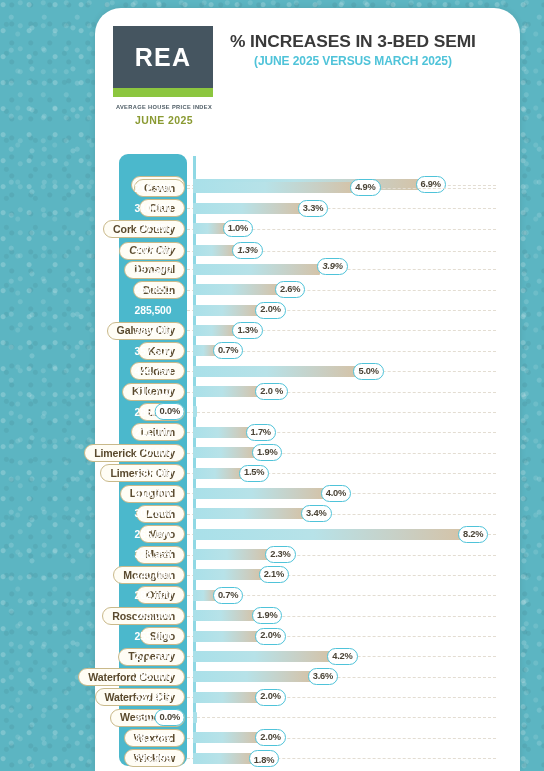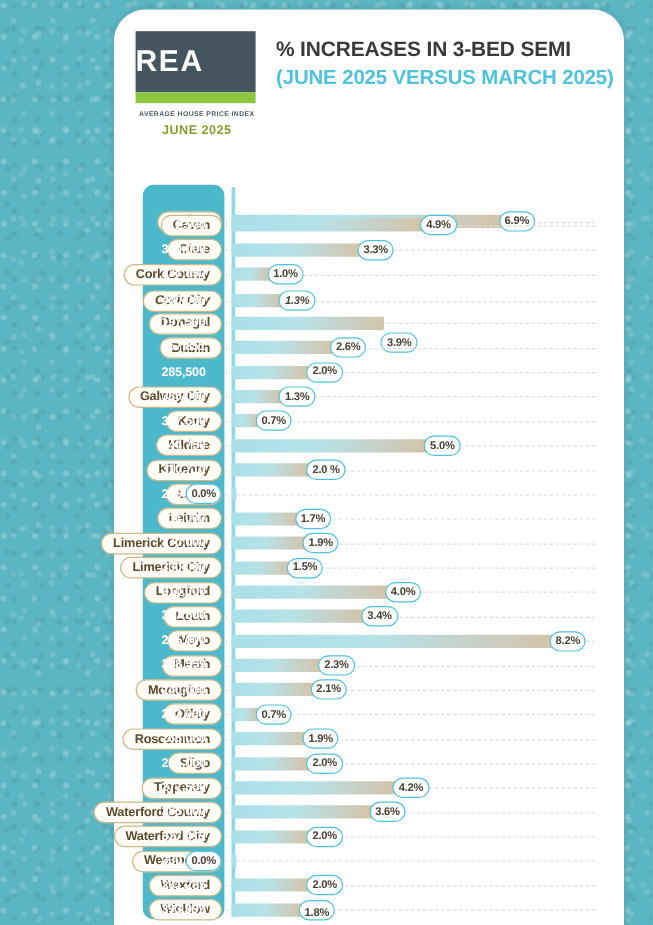--- a/index.html
+++ b/index.html
@@ -54,23 +54,23 @@
     width: 425px;
     height: 132px;
     display: flex;
     align-items: flex-start;
     padding: 18px 0 0 18px;
   }
 
   #logo-block { width: 102px; flex: 0 0 102px; text-align: center; }
 
   #logo-mark {
-    width: 100px; height: 51px;
+    width: 100px; height: 62px;
     background: #455560;
-    display: flex; align-items: center; justify-content: flex-start;
+    display: flex; align-items: center; justify-content: center;
   }
   #logo-word {
     color: #ffffff;
     font-size: 25px;
     font-weight: bold;
     letter-spacing: 1.3px;
     font-family: "Liberation Sans", sans-serif;
   }
   #logo-greenbar { width: 100px; height: 9px; background: #8cc63f; }
   #logo-sub {
@@ -93,21 +93,21 @@
   .title-line {
     color: #3a3a3a;
     font-size: 17.4px;
     font-weight: bold;
     line-height: 1.19;
     letter-spacing: -0.1px;
     font-family: "Liberation Sans", sans-serif;
   }
   #title-sub {
     color: #4fc3d9;
-    font-size: 17px;
+    font-size: 12px;
     font-weight: bold;
     line-height: 1.3;
     margin-top: 2px;
     letter-spacing: -0.1px;
     text-align: center;
   }
 
   
   #chart {
     position: absolute;
@@ -311,21 +311,21 @@
           <span>1.3%</span>
         </div>
       </div>
       <div class="row" style="top: 104.85px;">
         <div class="gridline" style="top: 12.5px;"></div>
         <div class="county-pill">
           <span>Donegal</span>
         </div>
         <div class="price">197,500</div>
         <div class="bar" style="width: 127.463px; top: 7px;"></div>
-        <div class="bubble" style="top: 20px; left: 317.463px;">
+        <div class="bubble" style="top: 1px; left: 317.463px; font-style: italic;">
           <span>3.9%</span>
         </div>
       </div>
       <div class="row" style="top: 125.22px;">
         <div class="gridline" style="top: 12.5px;"></div>
         <div class="county-pill">
           <span>Dublin</span>
         </div>
         <div class="price">257,851</div>
         <div class="bar" style="width: 84.9756px; top: 7px;"></div>

